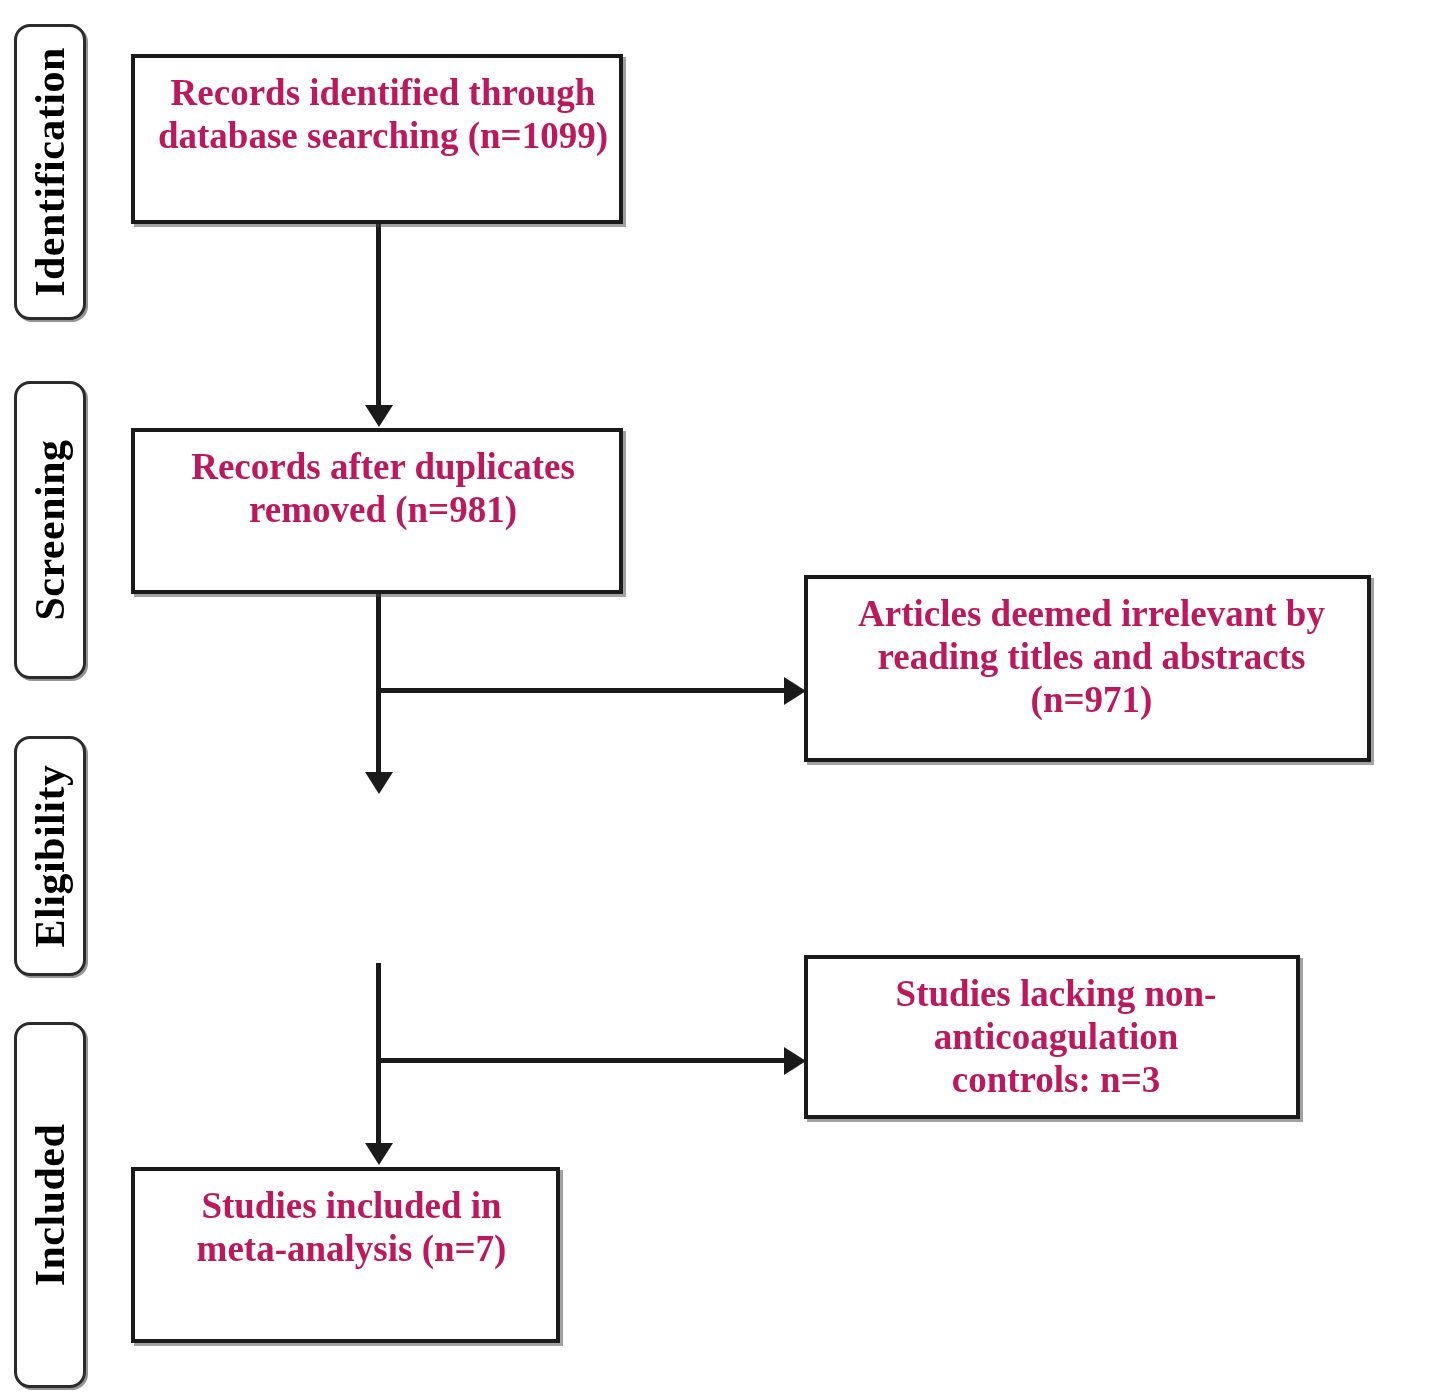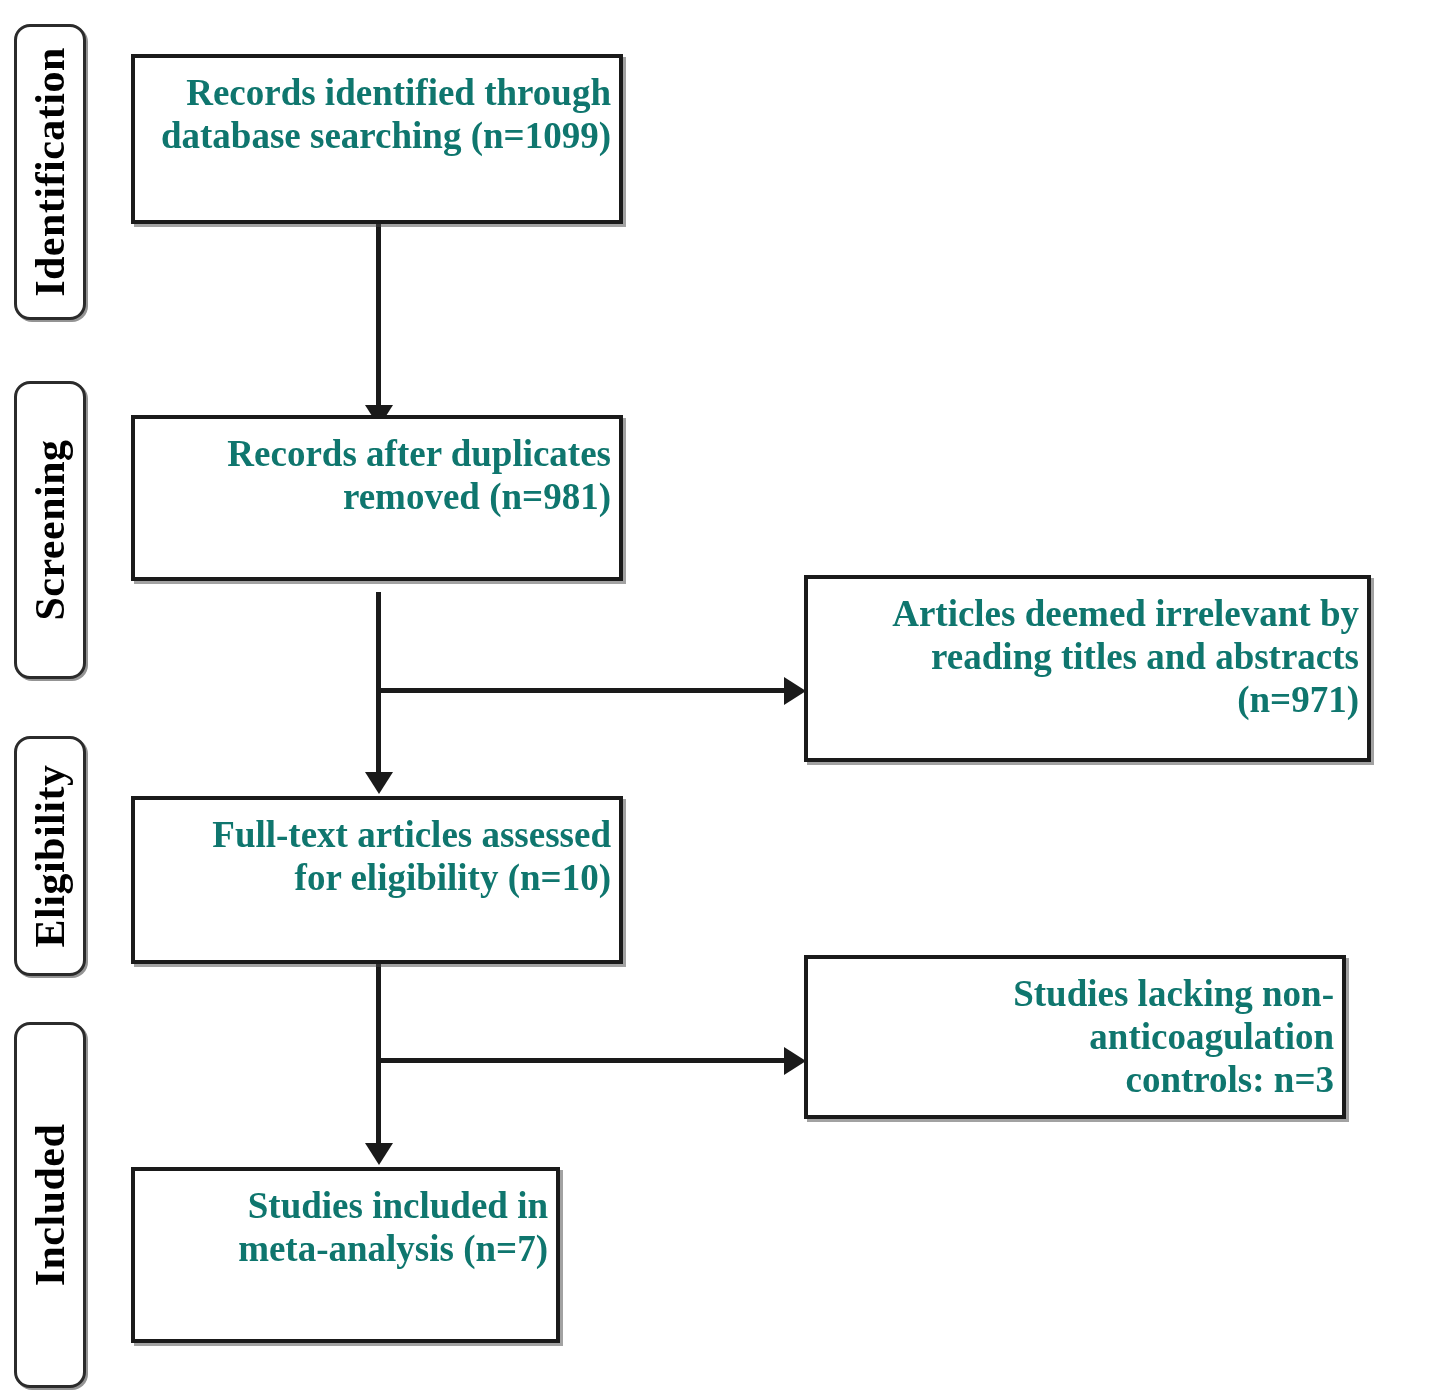--- a/index.html
+++ b/index.html
@@ -51,22 +51,22 @@
     box-shadow: 3px 3px 0 rgba(70,70,70,0.5);
   }
   .flow-box .box-text {
     position: absolute;
     left: 20px;
     right: 8px;
     top: 14px;
     font-weight: bold;
     font-size: 37px;
     line-height: 1.16;
-    color: #0f766e;
-    text-align: right;
+    color: #be185d;
+    text-align: center;
     white-space: pre-line;
   }
   .exclusion-box .box-text {
     left: 16px;
   }
 
   
   .v-line {
     position: absolute;
     width: 5px;
@@ -128,37 +128,33 @@
   <div class="h-line" style="left:376px; top:1058px; width:412px;"></div>
   <div class="arrow-right" style="left:784px; top:1047px;"></div>
 
   <div class="arrow-down" style="left:365px; top:1143px;"></div>
 
   <div class="flow-box" style="left:131px; top:54px; width:492px; height:170px;">
     <div class="box-text">Records identified through
 database searching (n=1099)</div>
   </div>
 
-  <div class="flow-box" style="left:131px; top:415px; width:492px; height:166px;font-family:Liberation Serif, serif;">
+  <div class="flow-box" style="left:131px; top:428px; width:492px; height:166px;font-family:Liberation Serif, serif;">
     <div class="box-text">Records after duplicates
 removed (n=981)</div>
   </div>
 
   <div class="flow-box exclusion-box" style="left:804px; top:575px; width:567px; height:187px;">
     <div class="box-text">Articles deemed irrelevant by
 reading titles and abstracts
 (n=971)</div>
   </div>
 
-  <div class="flow-box" style="left:131px; top:796px; width:492px; height:168px;">
-    <div class="box-text">Full-text articles assessed
-for eligibility (n=10)</div>
-  </div>
 
-  <div class="flow-box exclusion-box" style="left:804px; top:955px; width:542px; height:164px;">
+  <div class="flow-box exclusion-box" style="left:804px; top:955px; width:496px; height:164px;">
     <div class="box-text">Studies lacking non-anticoagulation
 controls: n=3</div>
   </div>
 
   <div class="flow-box" style="left:131px; top:1167px; width:429px; height:176px;">
     <div class="box-text">Studies included in
 meta-analysis (n=7)</div>
   </div>
 
 </div>

